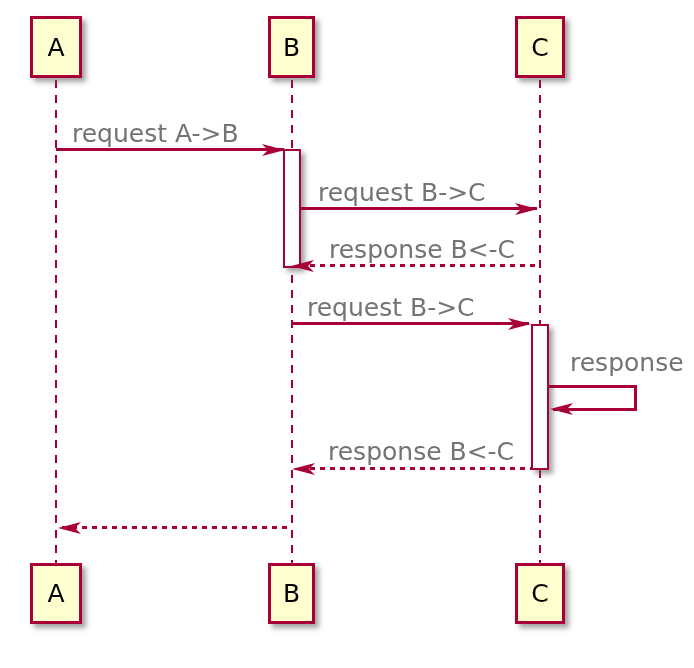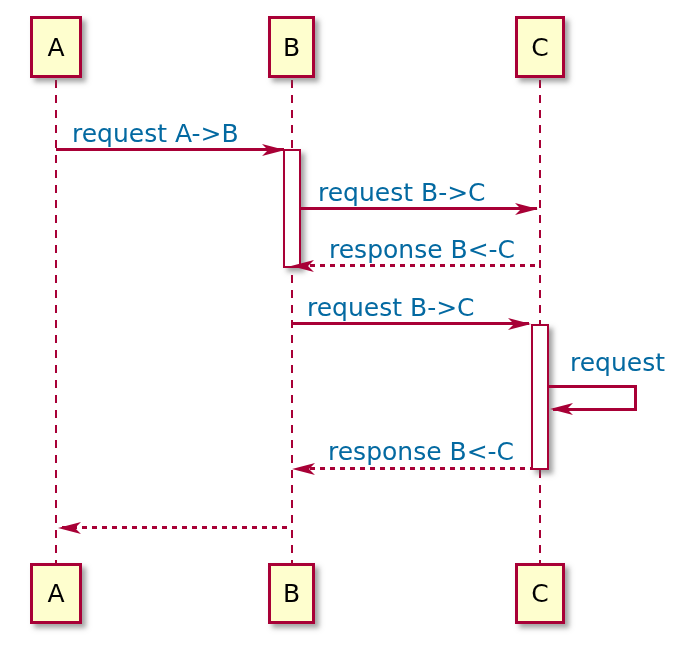--- a/index.html
+++ b/index.html
@@ -54,21 +54,21 @@
   .vline {
     position: absolute;
     width: 3px;
     background: #A80036;
   }
   
   .mlabel {
     position: absolute;
     font-size: 25px;
     line-height: 1.2;
-    color: #0369a1;
+    color: #737373;
     white-space: nowrap;
   }
   .ahead { position: absolute; }
 </style>
 </head>
 <body>
 
 <div class="diagram">
 
   <div class="lifeline" style="left:55px; top:80px; height:483px;"></div>
@@ -115,21 +115,21 @@
   <svg class="ahead" style="left:291px; top:259px;" width="23" height="14">
       <polygon points="23,1 0,7 23,13 17,7" fill="#A80036"></polygon>
     </svg>
 
   <div class="mlabel" style="left:307px; top:293px;">request B-&gt;C</div>
   <div class="mline solid" style="left:292px; top:322px; width:237px;"></div>
   <svg class="ahead" style="left:508px; top:317px;" width="23" height="14">
       <polygon points="0,1 23,7 0,13 6,7" fill="#A80036"></polygon>
     </svg>
 
-  <div class="mlabel" style="left:570px; top:348px;">request</div>
+  <div class="mlabel" style="left:570px; top:348px;">response</div>
   <div class="mline solid" style="left:549px; top:385px; width:88px;"></div>
   <div class="vline" style="left:634px; top:385px; height:26px;"></div>
   <div class="mline solid" style="left:553px; top:408px; width:84px;"></div>
   <svg class="ahead" style="left:550px; top:402px;" width="23" height="14">
       <polygon points="23,1 0,7 23,13 17,7" fill="#A80036"></polygon>
     </svg>
 
   <div class="mlabel" style="left:328px; top:437px;">response B&lt;-C</div>
   <div class="mline dashed" style="left:300px; top:467px; width:231px;"></div>
   <svg class="ahead" style="left:292px; top:462px;" width="23" height="14">

